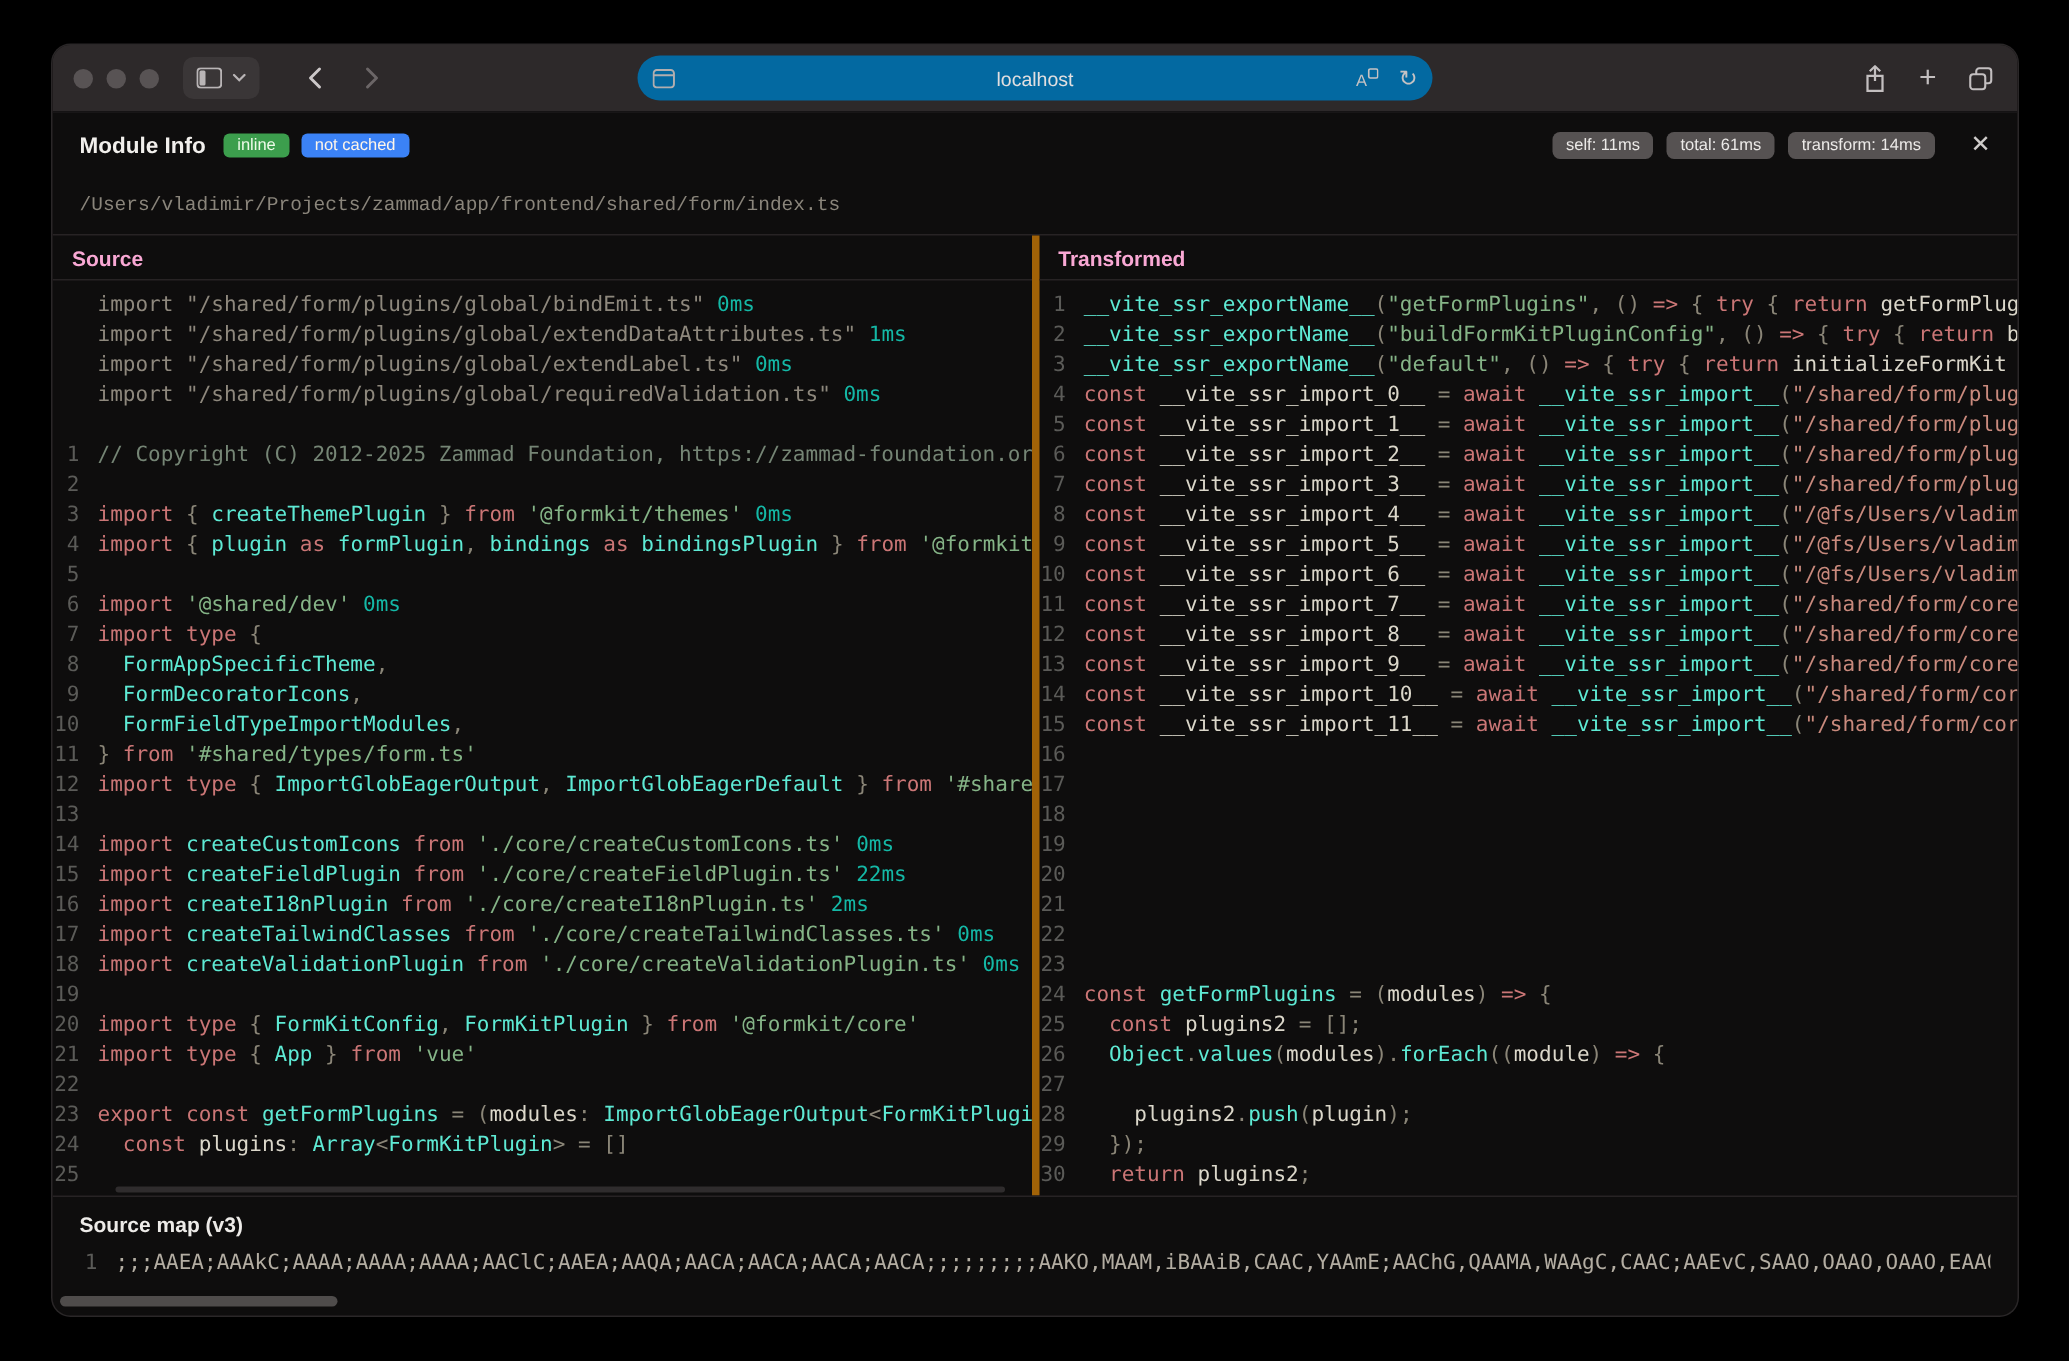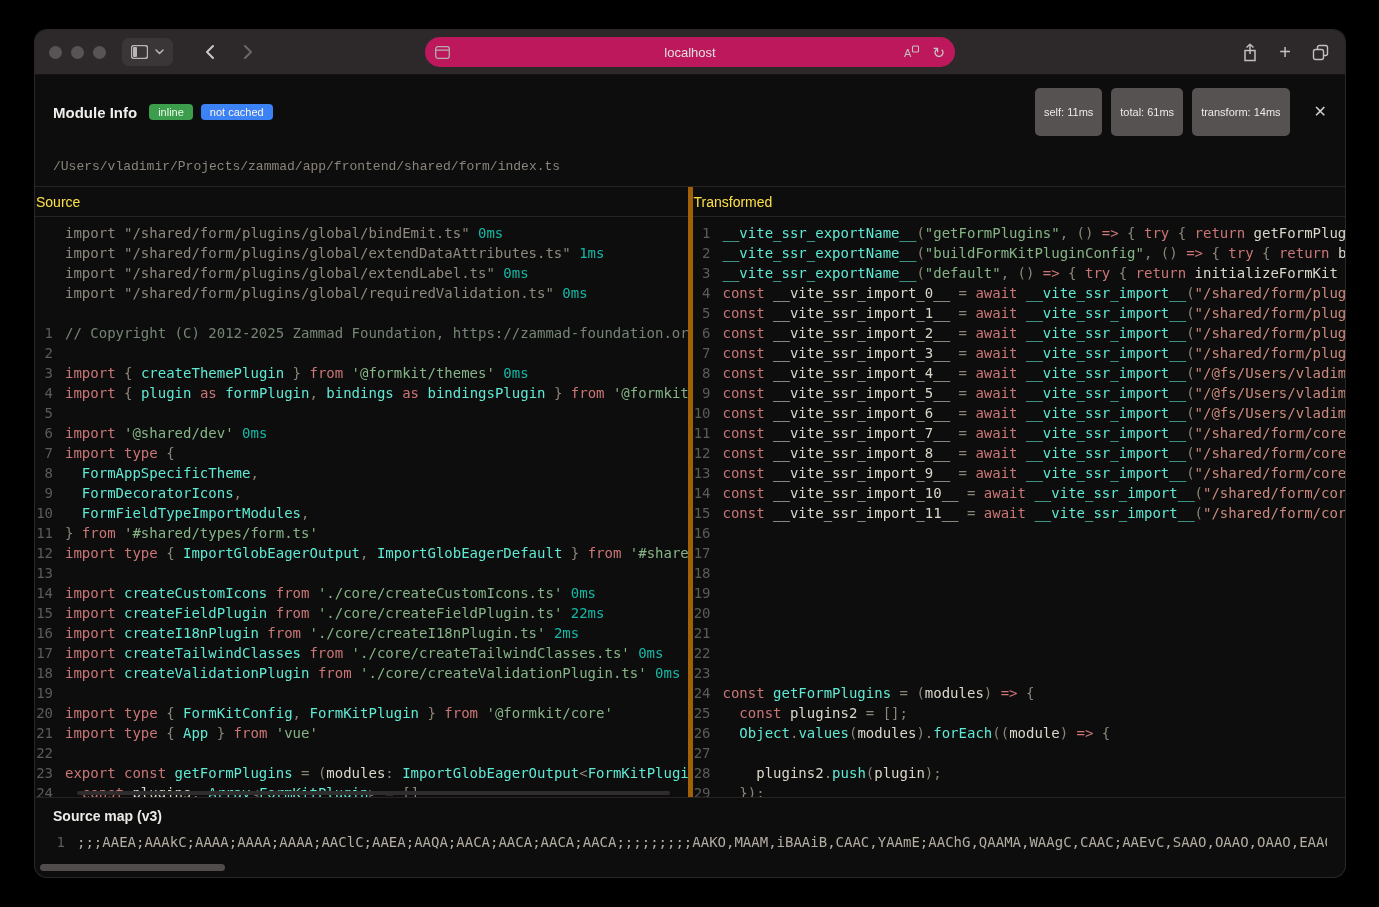--- a/index.html
+++ b/index.html
@@ -18,50 +18,50 @@
   .traffic { display:flex; gap:9px; margin-right:16px; }
   .tl { width:13px; height:13px; border-radius:50%; background:#585354; }
   .chrome-btn { display:flex; align-items:center; justify-content:center;
                 color:#bdb9ba; cursor:default; }
   .sidebar-btn { background:#3a3637; border-radius:7px; height:28px; padding:0 9px;
                  display:flex; align-items:center; gap:7px; }
   .nav-btn { width:30px; height:30px; margin-left:8px; }
   .nav-btn.back { margin-left:22px; }
 
   .urlbar { position:absolute; left:50%; top:50%; transform:translate(-50%,-50%);
-            width:530px; height:30px; background:#be185d; border-radius:15px;
+            width:530px; height:30px; background:#0369a1; border-radius:15px;
             display:flex; align-items:center; padding:0 10px; }
   .url-text { position:absolute; left:0; right:0; text-align:center;
               font-size:13px; color:#e2dfe0; }
   .urlbar-right { position:absolute; right:10px; display:flex; gap:13px; align-items:center; }
   .refresh { font-size:15px; color:#c6c2c3; line-height:1; }
 
   .right-cluster { position:absolute; right:16px; display:flex; gap:21px; align-items:center; }
   .plus-btn { font-size:20px; font-weight:400; color:#c3bfc0; line-height:1; }
 
   
   .mod-header { padding:13px 18px 12px; flex-shrink:0; }
   .mh-row { display:flex; align-items:center; gap:8px; }
   .mh-title { font-size:15px; font-weight:bold; color:#f1efec; margin-right:4px; }
   .badge { font-size:11px; font-weight:normal; padding:2px 9px; border-radius:4px; }
   .badge-green  { background:#3c9e4d; color:#eefbe9; }
   .badge-orange { background:#3b82f6; color:#fff6e9; }
   .pill-group { margin-left:auto; display:flex; gap:9px; }
-  .pill { font-size:11px; padding:18px 9px; border-radius:5px; background:#565252;
+  .pill { font-size:11px; padding:3px 9px; border-radius:5px; background:#565252;
           color:#eceae8; white-space:nowrap; }
   .mh-close { margin-left:16px; color:#cfccca; font-size:16px; line-height:1; cursor:pointer; }
   .mh-path { font-family:Liberation Mono, monospace; font-size:13px;
              color:#8a857b; margin-top:23px; letter-spacing:0; }
 
   
   .panes { flex:1; display:flex; border-top:1px solid #272324; min-height:0; }
   .pane { flex:1 1 0; display:flex; flex-direction:column; min-width:0; }
   .pane + .pane { border-left:5px solid #a16207; }
-  .pane-title { height:30px; line-height:30px; padding:0 1px; font-size:14px;
-                font-weight:normal; color:#fde047; border-bottom:1px solid #272324;
+  .pane-title { height:30px; line-height:30px; padding:0 13px; font-size:14px;
+                font-weight:bold; color:#f9a8d4; border-bottom:1px solid #272324;
                 flex-shrink:0; }
   .code { flex:1; overflow:hidden; padding-top:6px; position:relative;
           font-family:"DejaVu Sans Mono", monospace; font-size:14px; line-height:20px; }
   .code-line { display:flex; height:20px; }
   .ln { width:30px; flex-shrink:0; text-align:right; padding-right:12px;
         color:#5b5b58; user-select:none; }
   .lt { white-space:pre; }
 
   .tok-k { color:#cb7676; }  
   .tok-f { color:#5eead4; }  

